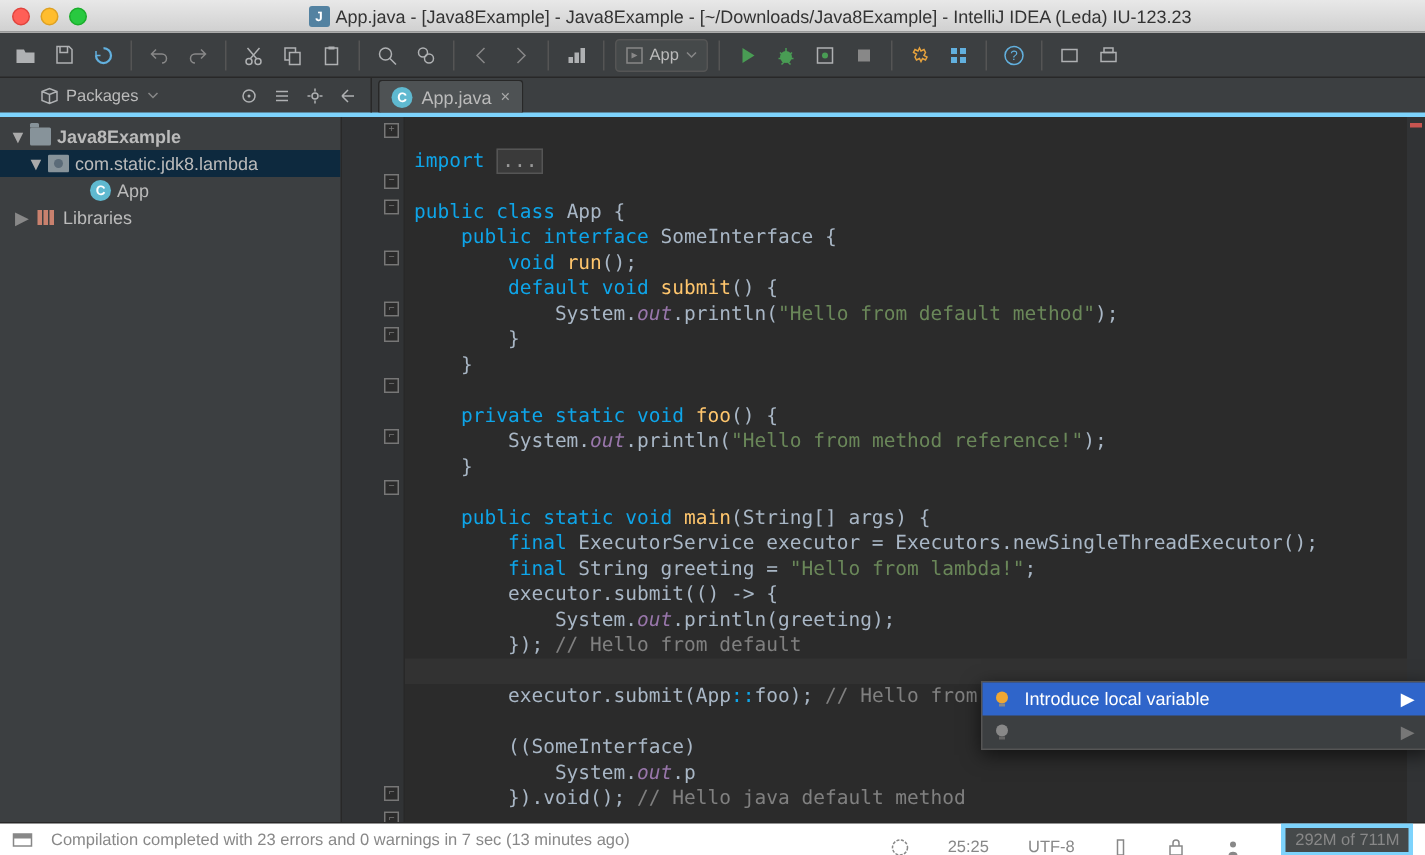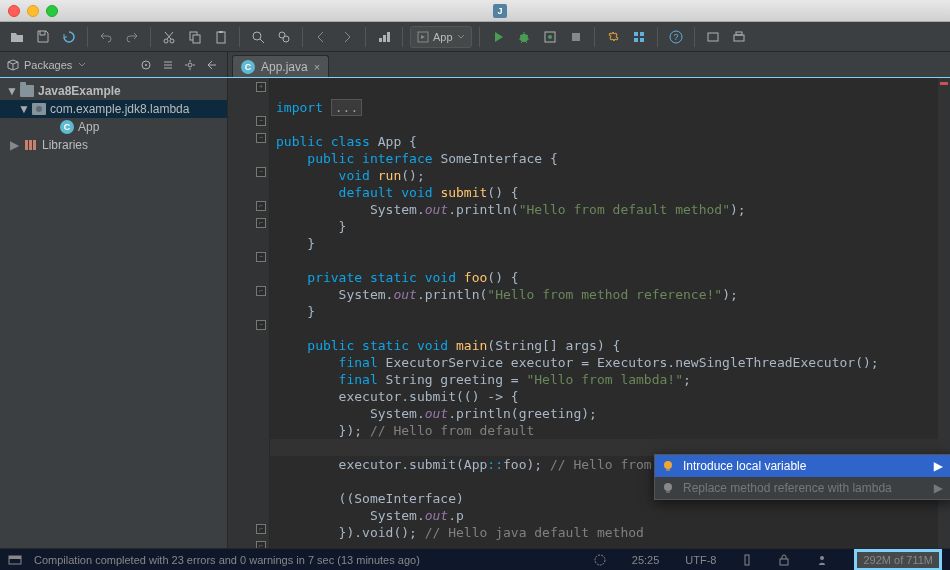--- a/index.html
+++ b/index.html
@@ -17,21 +17,21 @@
 
 
 .toolbar { height: 30px; background: #3c3f41; border-bottom: 1px solid #282828; display: flex; align-items: center; padding: 0 6px; gap: 4px; }
 .tbtn { width: 22px; height: 22px; display: flex; align-items: center; justify-content: center; color: #afb1b3; cursor: pointer; border-radius: 2px; }
 .tsep { width: 1px; height: 20px; background: #555; margin: 0 3px; }
 .config-sel { display: flex; align-items: center; gap: 4px; background: #45494a; border: 1px solid #555; border-radius: 3px; padding: 2px 6px; height: 22px; color: #bbb; font-size: 11px; }
 .run-btn { color: #499c54; }
 .debug-btn { color: #499c54; }
 
 
-.navrow { height: 26px; background: #3c3f41; border-bottom: 1px solid #7dd3fc; display: flex; align-items: center; }
+.navrow { height: 26px; background: #3c3f41; border-bottom: 3px solid #7dd3fc; display: flex; align-items: center; padding-left: 20px; }
 .nav-left { width: 228px; display: flex; align-items: center; padding: 0 6px; gap: 6px; border-right: 1px solid #282828; height: 100%; }
 .nav-label { display: flex; align-items: center; gap: 4px; color: #bbb; font-size: 11px; }
 .nav-icons { margin-left: auto; display: flex; gap: 4px; }
 .nbtn { width: 18px; height: 18px; display: flex; align-items: center; justify-content: center; color: #afb1b3; cursor: pointer; }
 
 .tabs { display: flex; align-items: flex-end; height: 100%; padding-left: 4px; }
 .tab { display: flex; align-items: center; gap: 6px; background: #515658; border: 1px solid #282828; border-bottom: none; padding: 4px 8px 3px; border-radius: 3px 3px 0 0; color: #bbb; font-size: 12px; }
 .tab.active { background: #4e5254; }
 .c-icon { width: 14px; height: 14px; background: #5fb9d0; border-radius: 50%; display: inline-flex; align-items: center; justify-content: center; color: #fff; font-size: 9px; font-weight: bold; }
 .close-x { color: #aaa; cursor: pointer; font-size: 11px; }
@@ -67,36 +67,37 @@
 .popup-row.sel { background: #2f65ca; color: #fff; }
 .popup-row.dis { color: #777; }
 .popup-icon { width: 14px; height: 14px; display: inline-flex; align-items: center; justify-content: center; }
 .popup-arrow { margin-left: auto; padding-left: 20px; }
 
 
 .err-stripe { position: absolute; right: 0; top: 0; width: 12px; height: 100%; background: #313335; }
 .err-mark { position: absolute; right: 2px; width: 8px; height: 3px; }
 
 
-.statusbar { height: 22px; background: #0f172a; border-top: 1px solid #282828; display: flex; align-items: center; padding: 0 8px; font-size: 11px; color: #888; gap: 12px; }
-.status-right { margin-left: auto; display: flex; align-items: center; gap: 26px; }
+.statusbar { height: 22px; background: #ffffff; border-top: 1px solid #282828; display: flex; align-items: center; padding: 0 8px; font-size: 11px; color: #888; gap: 12px; }
+.status-right { margin-left: auto; display: flex; align-items: flex-end; gap: 26px; }
 
 svg { display: block; }
 </style>
 </head>
 <body>
 
 <div class="titlebar">
   <div class="traffic">
     <div class="tl red"></div>
     <div class="tl yellow"></div>
     <div class="tl green"></div>
   </div>
   <div class="title-text">
     <span class="j-icon">J</span>
+    <span>App.java - [Java8Example] - Java8Example - [~/Downloads/Java8Example] - IntelliJ IDEA (Leda) IU-123.23</span>
   </div>
 </div>
 
 <div class="toolbar">
   <div class="tbtn">
       <svg width="14" height="14" viewBox="0 0 14 14">
         <path d="M1 3h5l1 2h6v7H1z" fill="#afb1b3"></path>
       </svg>
     </div>
   <div class="tbtn">
@@ -295,21 +296,21 @@
       <span style="font-weight:bold">Java8Example</span>
     </div>
     <div class="tree-row indent1 sel">
       <span class="tri">▼</span>
       <span>
           <svg width="14" height="12" viewBox="0 0 14 12">
             <rect width="14" height="12" fill="#87939a" rx="1"></rect>
             <circle cx="7" cy="6" r="3" fill="#5b6b78"></circle>
           </svg>
         </span>
-      <span>com.example.jdk8.lambda</span>
+      <span>com.static.jdk8.lambda</span>
     </div>
     <div class="tree-row indent3">
       <span class="c-icon">C</span>
       <span>App</span>
     </div>
     <div class="tree-row" style="padding-left:10px">
       <span class="tri" style="color:#888">▶</span>
       <span>
           <svg width="14" height="12" viewBox="0 0 14 12">
             <rect x="1" y="1" width="3" height="10" fill="#c9816e"></rect>
@@ -382,21 +383,20 @@
         <span>Introduce local variable</span>
         <span class="popup-arrow">▶</span>
       </div>
       <div class="popup-row dis">
         <span class="popup-icon">
             <svg width="12" height="12" viewBox="0 0 12 12">
               <circle cx="6" cy="5" r="4" fill="#888"></circle>
               <rect x="4" y="9" width="4" height="2" fill="#666"></rect>
             </svg>
           </span>
-        <span>Replace method reference with lambda</span>
         <span class="popup-arrow">▶</span>
       </div>
     </div>
 
     <div class="err-stripe">
       <div class="err-mark" style="top:4px; background:#c75450"></div>
     </div>
   </div>
 </div>
 

